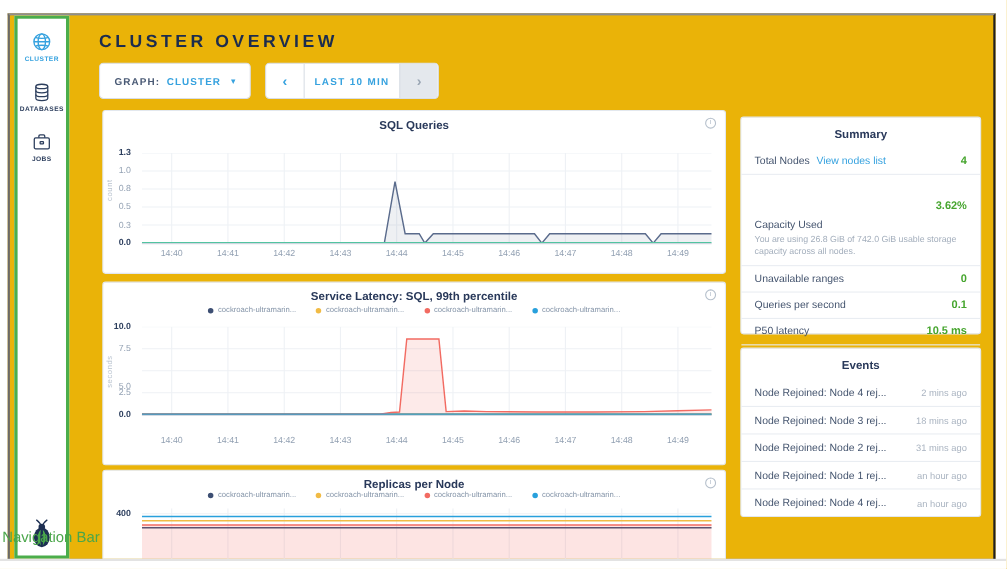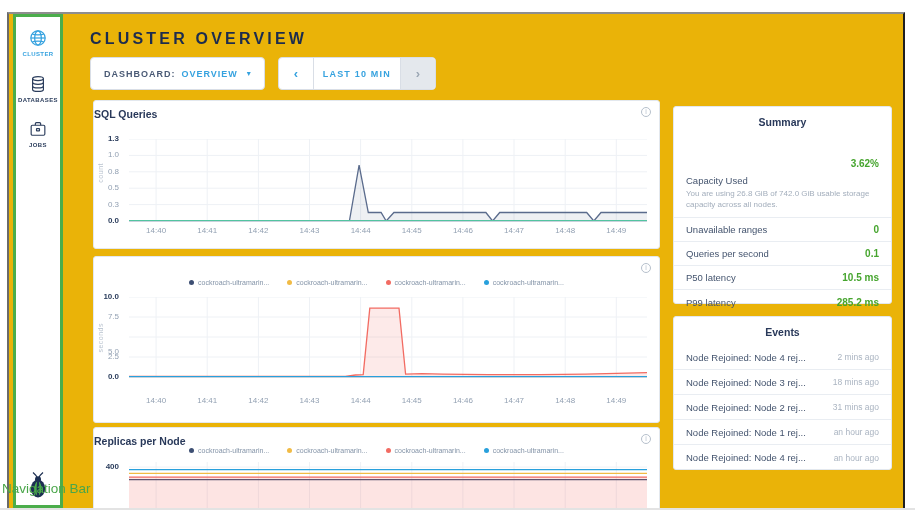--- a/index.html
+++ b/index.html
@@ -42,21 +42,21 @@
     color:#9aa6b4; font-size:13px; font-weight:bold; background:#e4e8ed; border-left:1px solid #d9dee6; }
 
   
   .card { position:absolute; background:#fff; border:1px solid #e3e8ee; border-radius:3px; }
 
   
   .chart { left:84px; width:567px; }
   .c1 { top:86px; height:149px; }
   .c2 { top:242px; height:167px; }
   .c3 { top:413px; height:150px; }
-  .chart-title { position:absolute; top:7px; left:0; right:0; text-align:left;
+  .chart-title { position:absolute; top:7px; left:0; right:0; text-align:center;
     font-size:10.5px; font-weight:bold; color:#29395a; }
   .info { position:absolute; top:6px; right:8px; width:10px; height:10px; border:1px solid #b6c0cc;
     border-radius:50%; color:#b6c0cc; font-size:7px; text-align:center; line-height:8px; }
   .info::after { content:"i"; }
   .legend { position:absolute; left:0; right:0; display:flex; justify-content:center; }
   .c2 .legend { top:22px; } .c3 .legend { top:19px; }
   .legend-item { display:flex; align-items:center; margin:0 9px; }
   .legend-dot { width:5px; height:5px; border-radius:50%; margin-right:4px; }
   .legend-txt { font-size:7px; color:#8494a8; }
   .yunit { position:absolute; left:3px; width:10px; text-align:center; font-size:7px;
@@ -142,22 +142,22 @@
           <path d="M11.1 10.5 C7.6 13.5 7.6 20.5 11.1 24.8 C10.5 20 10.5 15 11.1 10.5 Z" fill="#4bad4b"></path>
           <path d="M12.9 10.5 C16.4 13.5 16.4 20.5 12.9 24.8 C13.5 20 13.5 15 12.9 10.5 Z" fill="#4bad4b"></path>
         </svg>
       </div>
     </div>
 
     <div class="page-title">CLUSTER OVERVIEW</div>
 
     <div class="controls">
       <div class="dropdown">
-        <span class="dd-label">DASHBOARD:</span>
-        <span class="dd-value">OVERVIEW</span>
+        <span class="dd-label">GRAPH:</span>
+        <span class="dd-value">CLUSTER</span>
         <span class="caret"></span>
       </div>
       <div class="timerange">
         <div class="tr-prev">‹</div>
         <div class="tr-label">LAST 10 MIN</div>
         <div class="tr-next">›</div>
       </div>
     </div>
 
     <div class="card chart c1">
@@ -201,20 +201,21 @@
           <div class="xtick" style="left: 231.643px;">14:44</div>
           <div class="xtick" style="left: 282.778px;">14:45</div>
           <div class="xtick" style="left: 333.913px;">14:46</div>
           <div class="xtick" style="left: 385.048px;">14:47</div>
           <div class="xtick" style="left: 436.184px;">14:48</div>
           <div class="xtick" style="left: 487.319px;">14:49</div>
         </div>
     </div>
 
     <div class="card chart c2">
+      <div class="chart-title">Service Latency: SQL, 99th percentile</div>
       <div class="info"></div>
       <div class="legend">
           <div class="legend-item">
             <span class="legend-dot" style="background: rgb(61, 79, 115);"></span>
             <span class="legend-txt">cockroach-ultramarin...</span>
           </div>
           <div class="legend-item">
             <span class="legend-dot" style="background: rgb(241, 187, 69);"></span>
             <span class="legend-txt">cockroach-ultramarin...</span>
           </div>
@@ -311,20 +312,25 @@
             <polyline points="0.0,11.4 518.0,11.4" fill="none" stroke="#f1bb45" stroke-width="1.3"></polyline>
             <path d="M0.0,81 L0.0,15.2 L518.0,15.2 L518.0,81 Z" fill="rgba(242,107,98,0.18)" stroke="none"></path>
             <polyline points="0.0,15.2 518.0,15.2" fill="none" stroke="#f26b62" stroke-width="1.3"></polyline>
             <polyline points="0.0,7.6 518.0,7.6" fill="none" stroke="#28a0dc" stroke-width="1.3"></polyline>
           </svg></div>
 
     </div>
 
     <div class="card rcard summary-card">
       <div class="panel-title">Summary</div>
+      <div class="srow">
+        <span class="lab">Total Nodes</span>
+        <span class="link">View nodes list</span>
+        <span class="val">4</span>
+      </div>
       <div class="cap-block">
         <div class="cap-top">
           <span class="lab">Capacity Used</span>
           <span class="val">3.62%</span>
         </div>
         <div class="cap-note">You are using 26.8 GiB of 742.0 GiB usable storage capacity across all nodes.</div>
       </div>
       <div class="srow">
         <span class="lab">Unavailable ranges</span>
         <span class="val">0</span>

